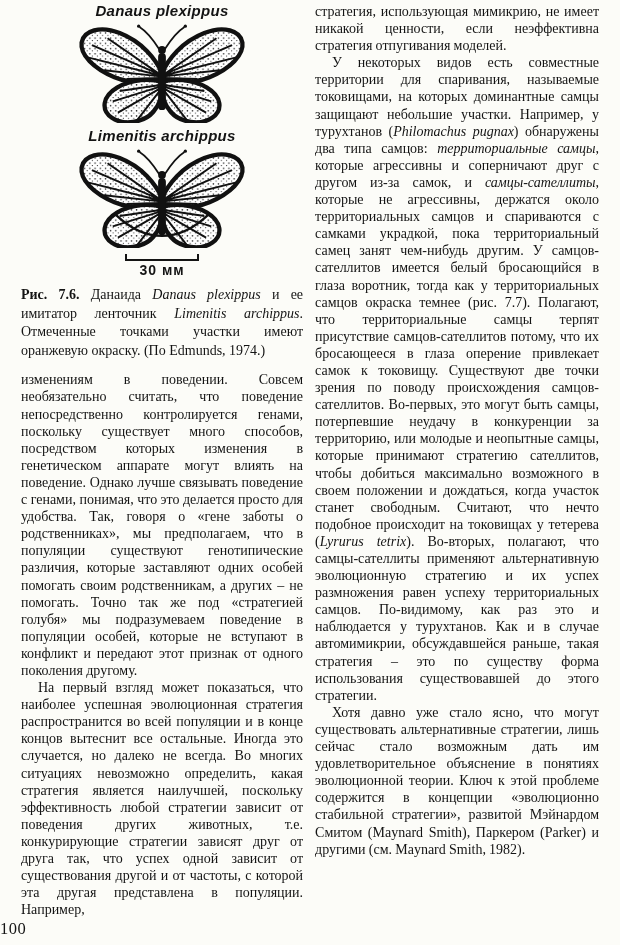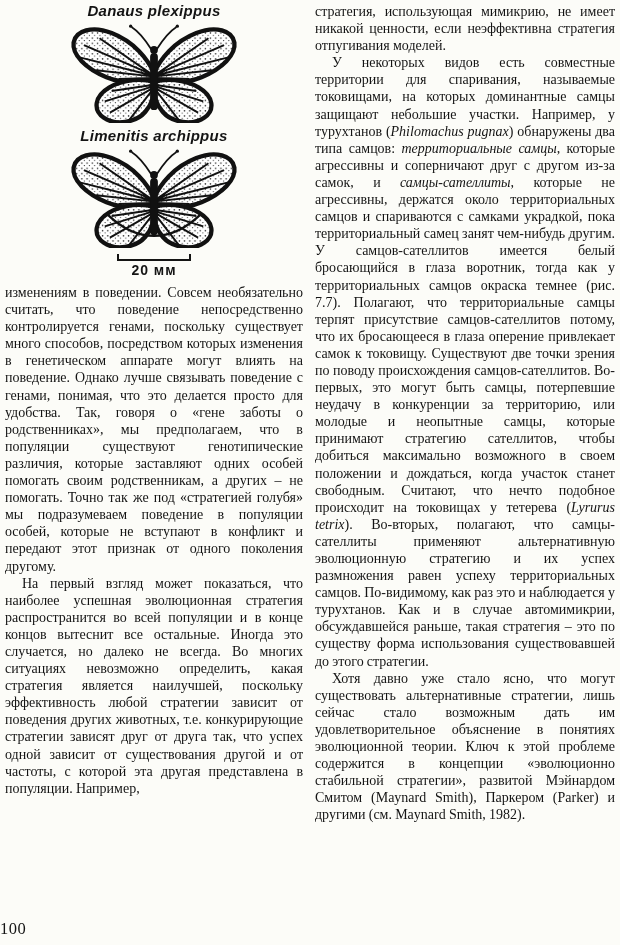--- a/index.html
+++ b/index.html
@@ -6,21 +6,21 @@
   body{
     width:620px;height:945px;
     background:#fcfcf8;
     font-family:"Liberation Serif", serif;
     color:#141414;
     overflow:hidden;
     position:relative;
   }
   .page{
     width:620px;height:945px;
-    padding:2px 5px;
+    padding:2px 21px;
     box-sizing:border-box;
     display:flex;
     gap:12px;
     overflow:hidden;
     position:relative;
   }
   .col{width:300px;box-sizing:border-box;overflow:hidden;}
   .col-right{width:302px;padding-top:1px;}
 
   
@@ -118,24 +118,25 @@
 
       <div class="species-label second">Limenitis archippus</div>
 
       <svg class="bfly" width="214" height="102" viewBox="0 0 230 118">
         <use href="#bfly"></use>
         <path d="M62,80 C82,99 102,104 115,104 C128,104 148,99 168,80" fill="none" stroke="#111" stroke-width="2.6"></path>
       </svg>
 
       <div class="scalebar-wrap">
         <div class="scalebar"></div>
-        <div class="scale-label">20 мм</div>
+        <div class="scale-label">30 мм</div>
       </div>
     </div>
 
+    <p class="fig-caption"><span class="bd">Рис. 7.6.</span><span> Данаида </span><span class="it">Danaus plexippus</span><span> и ее имитатор ленточник </span><span class="it">Limenitis archippus</span><span>. Отмеченные точками участки имеют оранжевую окраску. (По Edmunds, 1974.)</span></p>
 
     <div>
         <p class="body-p"><span>изменениям в поведении. Совсем необязательно считать, что поведение непосредственно контролируется генами, поскольку существует много способов, посредством которых изменения в генетическом аппарате могут влиять на поведение. Однако лучше связывать поведение с генами, понимая, что это делается просто для удобства. Так, говоря о «гене заботы о родственниках», мы предполагаем, что в популяции существуют генотипические различия, которые заставляют одних особей помогать своим родственникам, а других – не помогать. Точно так же под «стратегией голубя» мы подразумеваем поведение в популяции особей, которые не вступают в конфликт и передают этот признак от одного поколения другому.</span></p>
         <p class="body-p ind"><span>На первый взгляд может показаться, что наиболее успешная эволюционная стратегия распространится во всей популяции и в конце концов вытеснит все остальные. Иногда это случается, но далеко не всегда. Во многих ситуациях невозможно определить, какая стратегия является наилучшей, поскольку эффективность любой стратегии зависит от поведения других животных, т.е. конкурирующие стратегии зависят друг от друга так, что успех одной зависит от существования другой и от частоты, с которой эта другая представлена в популяции. Например,</span></p>
       </div>
   </div>
 
   <div class="col col-right">
     <div>
         <p class="body-p"><span>стратегия, использующая мимикрию, не имеет никакой ценности, если неэффективна стратегия отпугивания моделей.</span></p>

